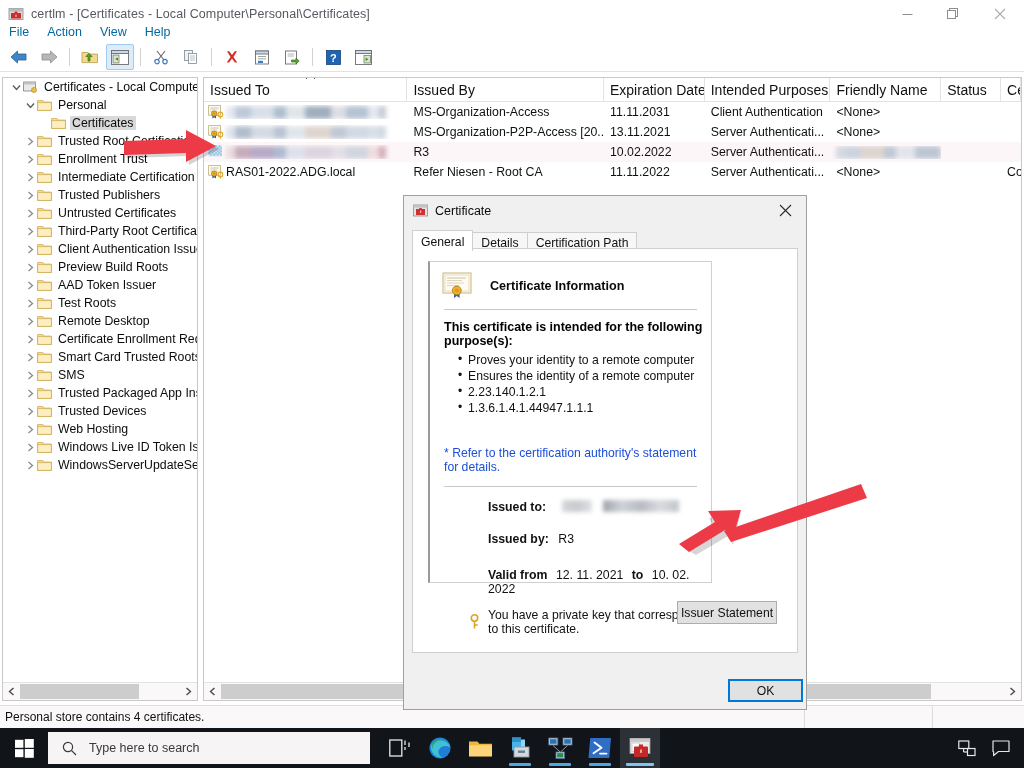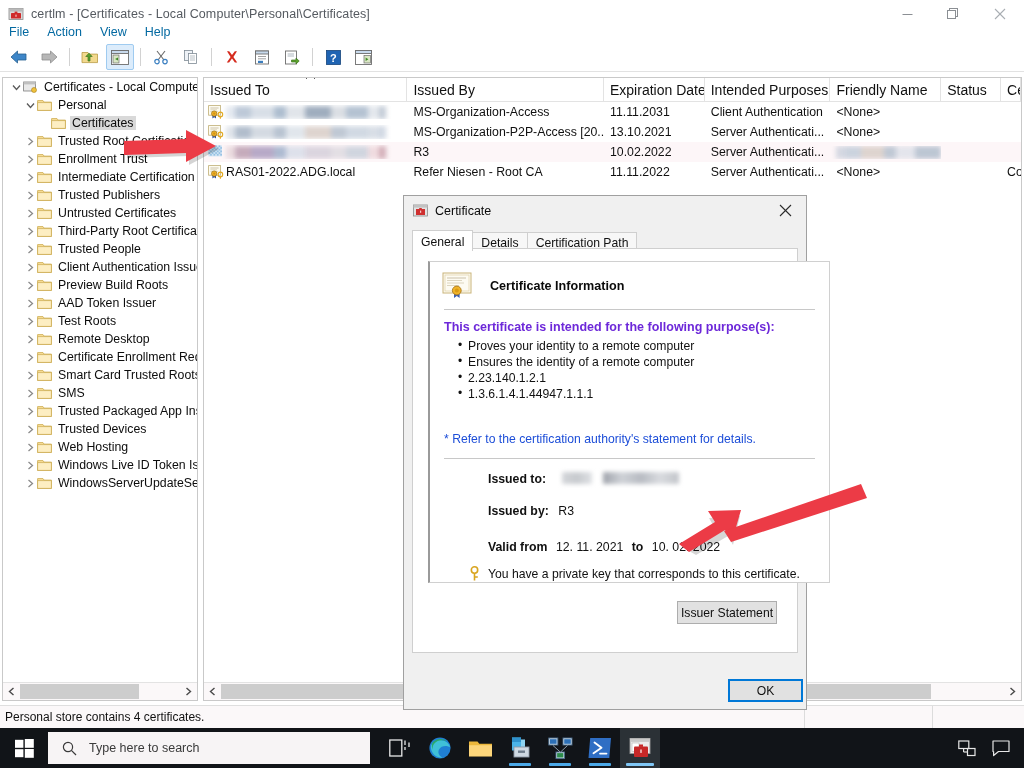--- a/index.html
+++ b/index.html
@@ -110,28 +110,28 @@
   .tab {
     font-size:12.2px; color:#111; padding:3px 8px 3px 8px; border:1px solid #cfcfcf;
     border-bottom:none; background:#f7f7f7; margin-right:-1px; position:relative; height:17px; box-sizing:border-box;
   }
   .tab.active { background:#fff; z-index:3; height:21px; margin-bottom:-2px; padding-top:4px;}
   .tab-body {
     position:absolute; left:8px; top:52px; width:386px; height:405px;
     background:#fff; border:1px solid #cfcfcf; box-sizing:border-box;
   }
   .cert-panel {
-    position:absolute; left:15px; top:12px; width:402px; height:322px;
+    position:absolute; left:15px; top:12px; width:284px; height:322px;
     border:1px solid #d0d0d0; border-left:2px solid #9a9a9a; background:#fff; box-sizing:border-box;
   }
   .ci-head { display:flex; align-items:center; padding:10px 0 0 12px; }
   .ci-icon { width:32px; height:28px; position:relative; margin-right:16px; flex:none; }
   .ci-title { font-size:12.6px; font-weight:bold; color:#0a0a0a; }
   .hr { height:1px; background:#c8c8c8; margin:9px 14px 0 14px; }
-  .intend-title { font-size:12.5px; font-weight:bold; color:#6d28d9; margin:10px 0 4px 14px; }
+  .intend-title { font-size:12.5px; font-weight:bold; color:#000000; margin:10px 0 4px 14px; }
   .bullets { margin:0 0 0 28px; padding:0; list-style:none; }
   .bullets li { font-size:12.2px; color:#111; line-height:16px; position:relative; padding-left:10px; }
   .bullets li:before { content:"\2022"; position:absolute; left:0; top:-1px; font-size:12px; }
   .refer { font-size:12.2px; color:#1d4ed8; margin:30px 0 0 14px; }
   .hr2 { height:1px; background:#c8c8c8; margin:12px 14px 0 14px; }
   .field { font-size:12.3px; color:#111; margin-left:58px; margin-top:13px; }
   .field b { font-weight:bold; }
   .privkey { display:flex; align-items:center; margin-left:38px; margin-top:12px; font-size:12.2px; color:#111; }
   .key-ico { width:14px; height:16px; margin-right:6px; flex:none; position:relative; }
   .issuer-btn {
@@ -410,32 +410,20 @@
             <div class="tree-row" style="padding-left: 20px;">
               <span class="twisty">
                 <svg width="9" height="9" viewBox="0 0 9 9">
                   <path d="M2.5 1 L6.5 4.5 L2.5 8" fill="none" stroke="#8a8a8a" stroke-width="1.3"></path>
                 </svg>
               </span>
               <span class="folder"><svg width="15" height="13" viewBox="0 0 15 13">
                   <path d="M0.6 1.6 h5.4 l1.2 1.5 H14.4 v8.3 H0.6 Z" fill="#fbe09a" stroke="#c9a84c" stroke-width="0.8"></path>
                   <path d="M0.6 3.6 h13.8 v7.8 H0.6 Z" fill="#fdeec2" stroke="#c9a84c" stroke-width="0.7"></path>
                 </svg></span>
-              <span class="lbl">Trusted People</span>
-            </div>
-            <div class="tree-row" style="padding-left: 20px;">
-              <span class="twisty">
-                <svg width="9" height="9" viewBox="0 0 9 9">
-                  <path d="M2.5 1 L6.5 4.5 L2.5 8" fill="none" stroke="#8a8a8a" stroke-width="1.3"></path>
-                </svg>
-              </span>
-              <span class="folder"><svg width="15" height="13" viewBox="0 0 15 13">
-                  <path d="M0.6 1.6 h5.4 l1.2 1.5 H14.4 v8.3 H0.6 Z" fill="#fbe09a" stroke="#c9a84c" stroke-width="0.8"></path>
-                  <path d="M0.6 3.6 h13.8 v7.8 H0.6 Z" fill="#fdeec2" stroke="#c9a84c" stroke-width="0.7"></path>
-                </svg></span>
               <span class="lbl">Client Authentication Issuers</span>
             </div>
             <div class="tree-row" style="padding-left: 20px;">
               <span class="twisty">
                 <svg width="9" height="9" viewBox="0 0 9 9">
                   <path d="M2.5 1 L6.5 4.5 L2.5 8" fill="none" stroke="#8a8a8a" stroke-width="1.3"></path>
                 </svg>
               </span>
               <span class="folder"><svg width="15" height="13" viewBox="0 0 15 13">
                   <path d="M0.6 1.6 h5.4 l1.2 1.5 H14.4 v8.3 H0.6 Z" fill="#fbe09a" stroke="#c9a84c" stroke-width="0.8"></path>
@@ -640,21 +628,21 @@
                   <line x1="2.4" y1="6.6" x2="9.8" y2="6.6" stroke="#cfc5ab" stroke-width="0.7"></line>
                   <path d="M4.4 9.6 L4.4 13.4 L6.2 12.2 L8 13.4 L8 9.6 Z" fill="#2f55a8"></path>
                   <circle cx="6.2" cy="8.6" r="2.7" fill="#efb02a" stroke="#9c7315" stroke-width="0.7"></circle>
                   <circle cx="6.2" cy="8.6" r="1.1" fill="#cf9312"></circle>
                   <circle cx="12.4" cy="9.4" r="2.3" fill="none" stroke="#e3a81d" stroke-width="1.1"></circle>
                   <line x1="12.4" y1="11.4" x2="12.4" y2="13.8" stroke="#e3a81d" stroke-width="1.1"></line>
                 </svg></span>
               <span style="display: inline-block; vertical-align: middle; filter: blur(2.4px); height: 13px; line-height: 0;"><span style="display: inline-block; width: 9px; height: 13px; background: rgb(198, 207, 219); opacity: 0.55;"></span><span style="display: inline-block; width: 16px; height: 13px; background: rgb(173, 185, 201); opacity: 0.95;"></span><span style="display: inline-block; width: 23px; height: 13px; background: rgb(210, 216, 224); opacity: 0.95;"></span><span style="display: inline-block; width: 12px; height: 13px; background: rgb(180, 192, 207); opacity: 0.95;"></span><span style="display: inline-block; width: 19px; height: 13px; background: rgb(200, 209, 220); opacity: 0.55;"></span><span style="display: inline-block; width: 26px; height: 13px; background: rgb(220, 210, 204); opacity: 0.95;"></span><span style="display: inline-block; width: 15px; height: 13px; background: rgb(188, 197, 210); opacity: 0.95;"></span><span style="display: inline-block; width: 22px; height: 13px; background: rgb(207, 215, 225); opacity: 0.95;"></span><span style="display: inline-block; width: 11px; height: 13px; background: rgb(184, 195, 209); opacity: 0.55;"></span><span style="display: inline-block; width: 7px; height: 13px; background: rgb(205, 214, 226); opacity: 0.95;"></span></span>
             </div>
             <div class="lv-td" style="width: 197px;">MS-Organization-P2P-Access [20...</div>
-            <div class="lv-td" style="width: 101px;">13.10.2021</div>
+            <div class="lv-td" style="width: 101px;">13.11.2021</div>
             <div class="lv-td" style="width: 126px;">Server Authenticati...</div>
             <div class="lv-td" style="width: 111px; display: flex; align-items: center;">
               <span>&lt;None&gt;</span>
             </div>
             <div class="lv-td" style="width: 60px;"></div>
             <div class="lv-td" style="width: 20px;"></div>
           </div>
           <div class="lv-row sel">
             <div class="lv-td" style="width: 204px; padding-left: 0px; display: flex; align-items: center;">
               <span class="cert-ico"><svg width="16" height="14" viewBox="0 0 16 14">

